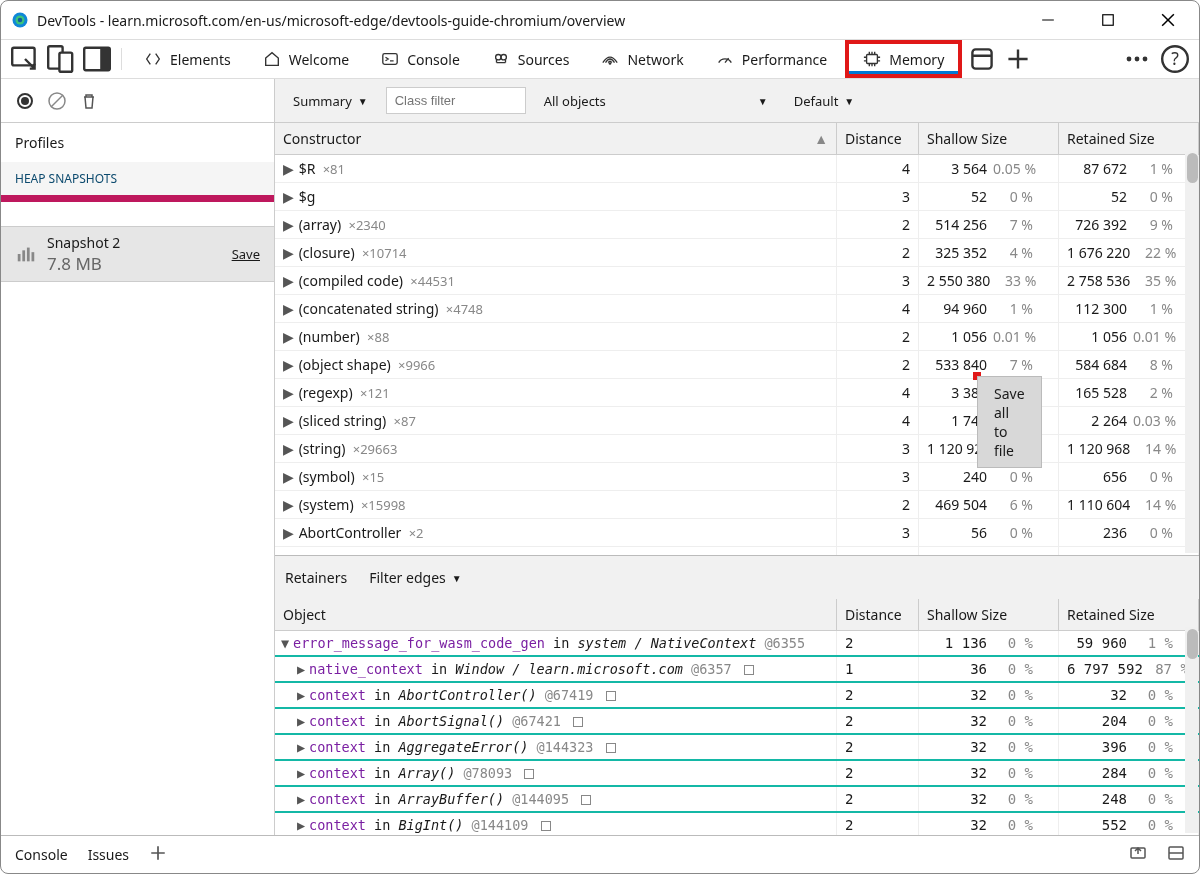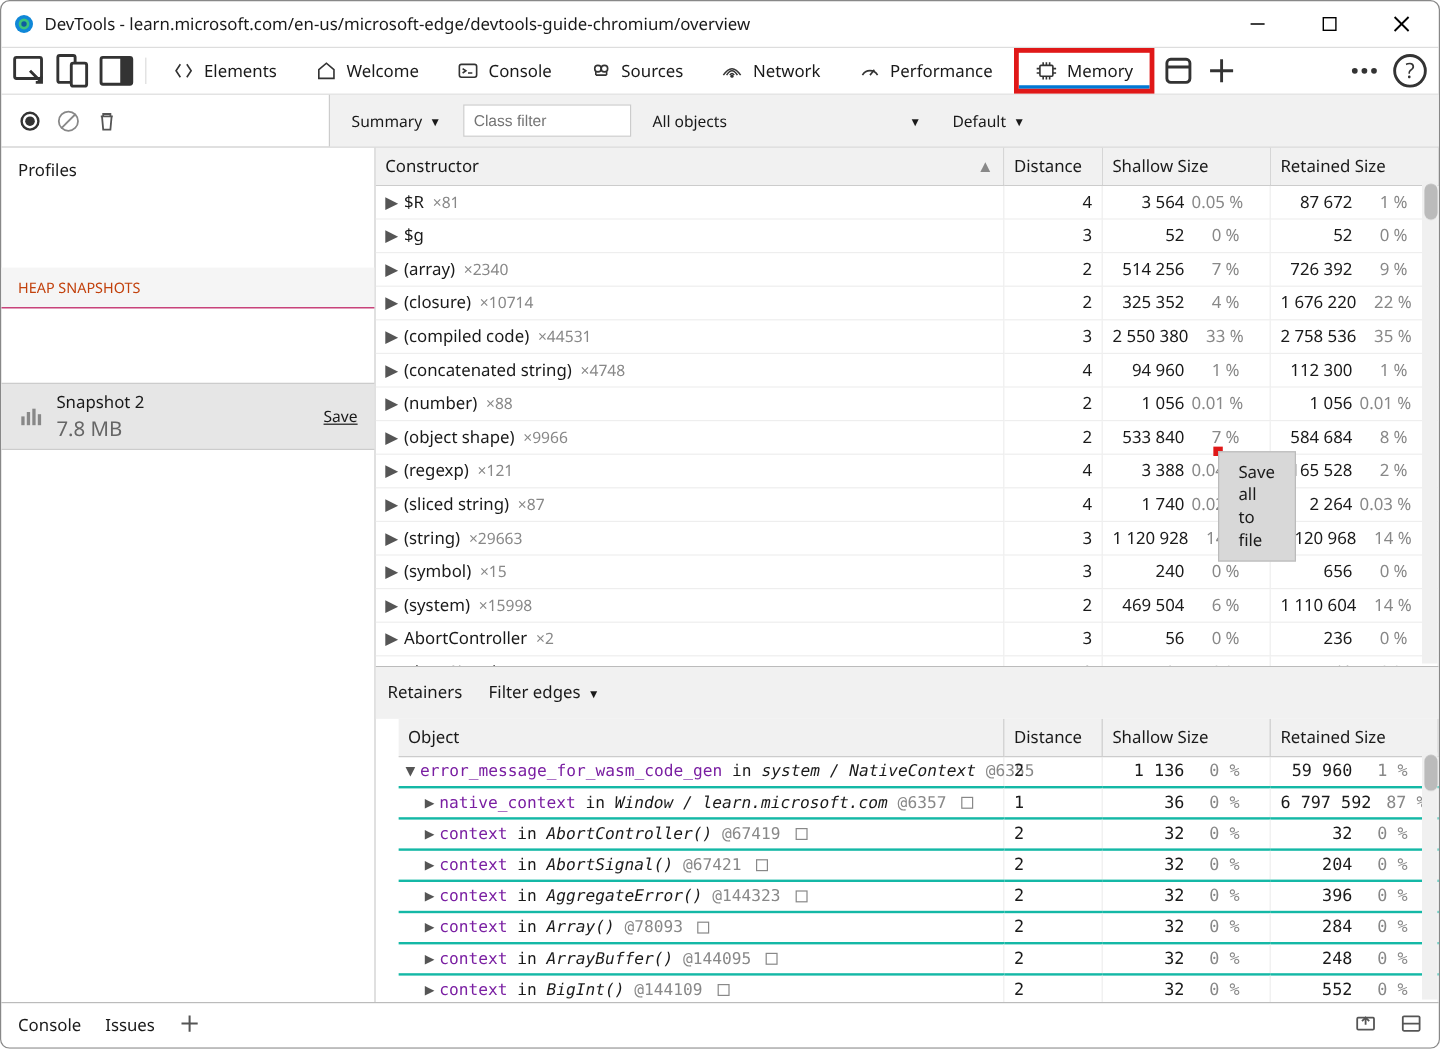--- a/index.html
+++ b/index.html
@@ -28,23 +28,23 @@
 .toolrow { display:flex; align-items:center; height:44px; border-bottom:1px solid #ccc; }
 .toolrow .left { width:274px; display:flex; align-items:center; gap:12px; padding-left:14px; border-right:1px solid #ccc; height:100%; }
 .toolrow .left svg { width:20px; height:20px; }
 .toolrow .right { flex:1; display:flex; align-items:center; gap:10px; padding-left:10px; background:#f1f1f1; height:100%; }
 .dropdown { display:flex; align-items:center; gap:6px; padding:4px 8px; cursor:pointer; }
 .dropdown .caret { font-size:10px; }
 .filter-input { background:#fff; border:1px solid #ccc; padding:5px 8px; width:140px; font-size:13px; }
 
 
 .main { flex:1; display:flex; overflow:hidden; }
-.sidebar { width:312px; border-right:1px solid #ccc; display:flex; flex-direction:column;gap:38px; }
+.sidebar { width:274px; border-right:1px solid #ccc; display:flex; flex-direction:column; }
 .sidebar .profiles { padding:10px 14px; font-size:14px; }
-.sidebar .heap-header { padding:8px 14px; font-size:12px; color:#c2410c; background:#f5f5f5; border-bottom:1px solid #be185d;margin-top:23px; }
+.sidebar .heap-header { padding:8px 14px; font-size:12px; color:#0c4a6e; background:#f5f5f5; border-bottom:7px solid #be185d; }
 .snapshot { display:flex; align-items:center; gap:10px; padding:6px 14px; background:#e6e6e6; cursor:pointer; border-bottom:1px solid #ccc; border-top:1px solid #ccc;margin-top:24px;}
 .snapshot svg { width:22px; height:22px; }
 .snapshot .info { flex:1; display:flex; flex-direction:column; }
 .snapshot .name { font-size:14px; }
 .snapshot .size { font-size:17px; color:#666; }
 .snapshot .save { font-size:13px; text-decoration:underline; cursor:pointer; }
 
 .content { flex:1; display:flex; flex-direction:column; overflow:hidden; }
 
 
@@ -59,21 +59,21 @@
 .numcell { display:flex; gap:6px; }
 .numcell .val { text-align:right; min-width:60px; }
 .numcell .pct { text-align:right; min-width:40px; color:#888; }
 .sort-ind { float:right; color:#888; }
 .scrollbar-track { position:absolute; right:1px; top:28px; bottom:2px; width:13px; background:#f0f0f0; }
 .scrollbar-thumb { position:absolute; right:1px; width:11px; height:30px; background:#bbb; border-radius:6px; }
 
 
 .retainers { height:280px; border-top:1px solid #bbb; display:flex; flex-direction:column; }
 .ret-toolbar { display:flex; align-items:center; gap:14px; padding:8px 10px; background:#f1f1f1; font-size:14px; }
-.ret-tbl-wrap { flex:1; overflow:hidden; position:relative;margin-left:19px; }
+.ret-tbl-wrap { flex:1; overflow:hidden; position:relative; }
 .ret-tbl { width:100%; border-collapse:collapse; table-layout:fixed; }
 .ret-tbl th { text-align:left; font-weight:normal; background:#f1f1f1; border-bottom:1px solid #ccc; border-right:1px solid #ccc; padding:6px 8px; font-size:14px; }
 .ret-tbl td { border-bottom:2px solid #14b8a6; border-right:1px solid #eee; padding:4px 8px; font-size:14px; white-space:nowrap; font-family: Consolas, monospace; }
 .ret-tbl td.obj { font-family: Consolas, monospace; font-size:13.5px; }
 .obj-purple { color:#7a1fa2; }
 .obj-link { color:#1a1a1a; font-style:italic; }
 .obj-gray { color:#888; }
 .obj-box { display:inline-block; width:10px; height:10px; border:1px solid #888; margin-left:4px; vertical-align:middle; }
 
 

